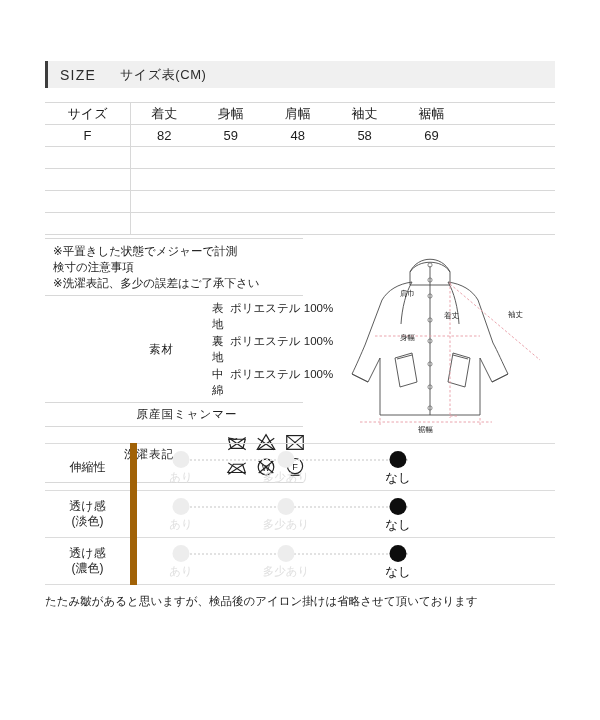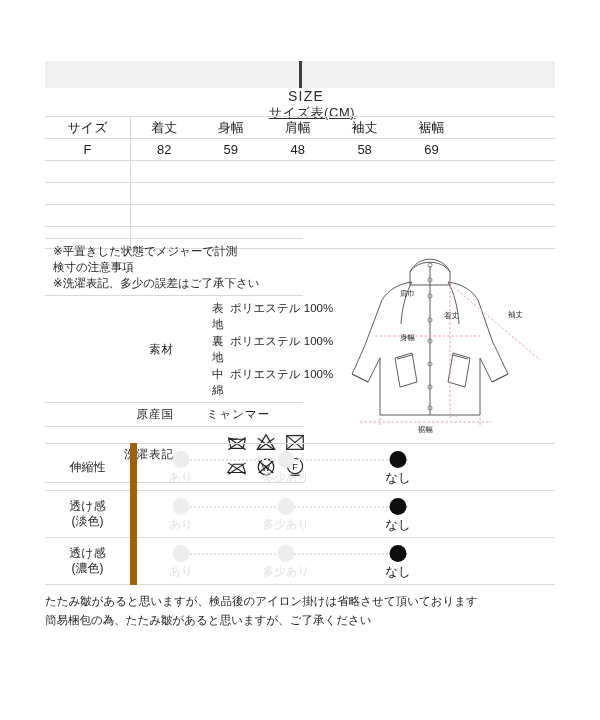--- a/index.html
+++ b/index.html
@@ -19,47 +19,45 @@
   
   .size-header {
     position: absolute;
     left: 45px;
     top: 61px;
     width: 510px;
     height: 27px;
     background: #f0f0f0;
     display: flex;
     align-items: center;
-    flex-direction: column;
   }
   .size-header .accent {
     width: 3px;
     height: 27px;
     background: #3d3d3d;
     flex: 0 0 auto;
   }
   .size-header .lbl-size {
     margin-left: 12px;
     font-size: 14px;
     letter-spacing: 1.2px;
     color: #2b2b2b;
   }
   .size-header .lbl-title {
     margin-left: 24px;
     font-size: 13px;
     letter-spacing: 0.6px;
     color: #2b2b2b;
-    text-decoration: underline;
   }
 
   
   .size-table {
     position: absolute;
     left: 45px;
-    top: 116px;
+    top: 102px;
     width: 510px;
     border-collapse: collapse;
     table-layout: fixed;
   }
   .size-table td, .size-table th {
     border-bottom: 1px solid #d8d8d8;
     height: 21px;
     font-weight: normal;
     font-size: 13px;
     text-align: center;
@@ -108,21 +106,20 @@
     display: grid;
     grid-template-columns: 46px auto;
     row-gap: 1px;
     column-gap: 10px;
     font-size: 11.5px;
     line-height: 16px;
   }
   .mat-grid .k { text-align: left; margin-left: 38px; }
   .mat-grid .v { text-align: center; white-space: nowrap; }
   .origin-val {
-    text-align: center;
     font-size: 11.5px;
     letter-spacing: 1px;
     padding-right: 28px;
   }
   .care-wrap {
     display: flex;
     flex-direction: column;
     gap: 3px;
     align-items: flex-start;
     padding-left: 52px;
@@ -462,14 +459,13 @@
           <div class="cap" style="left:133px">多少あり</div>
           <div class="cap on" style="left:245px">なし</div>
         </div>
       </td>
     </tr>
   </tbody>
 </table>
 
 <div class="footer">
   <div>たたみ皺があると思いますが、検品後のアイロン掛けは省略させて頂いております</div>
-  <div>簡易梱包の為、たたみ皺があると思いますが、ご了承ください</div>
 </div>
 
 </body></html>

